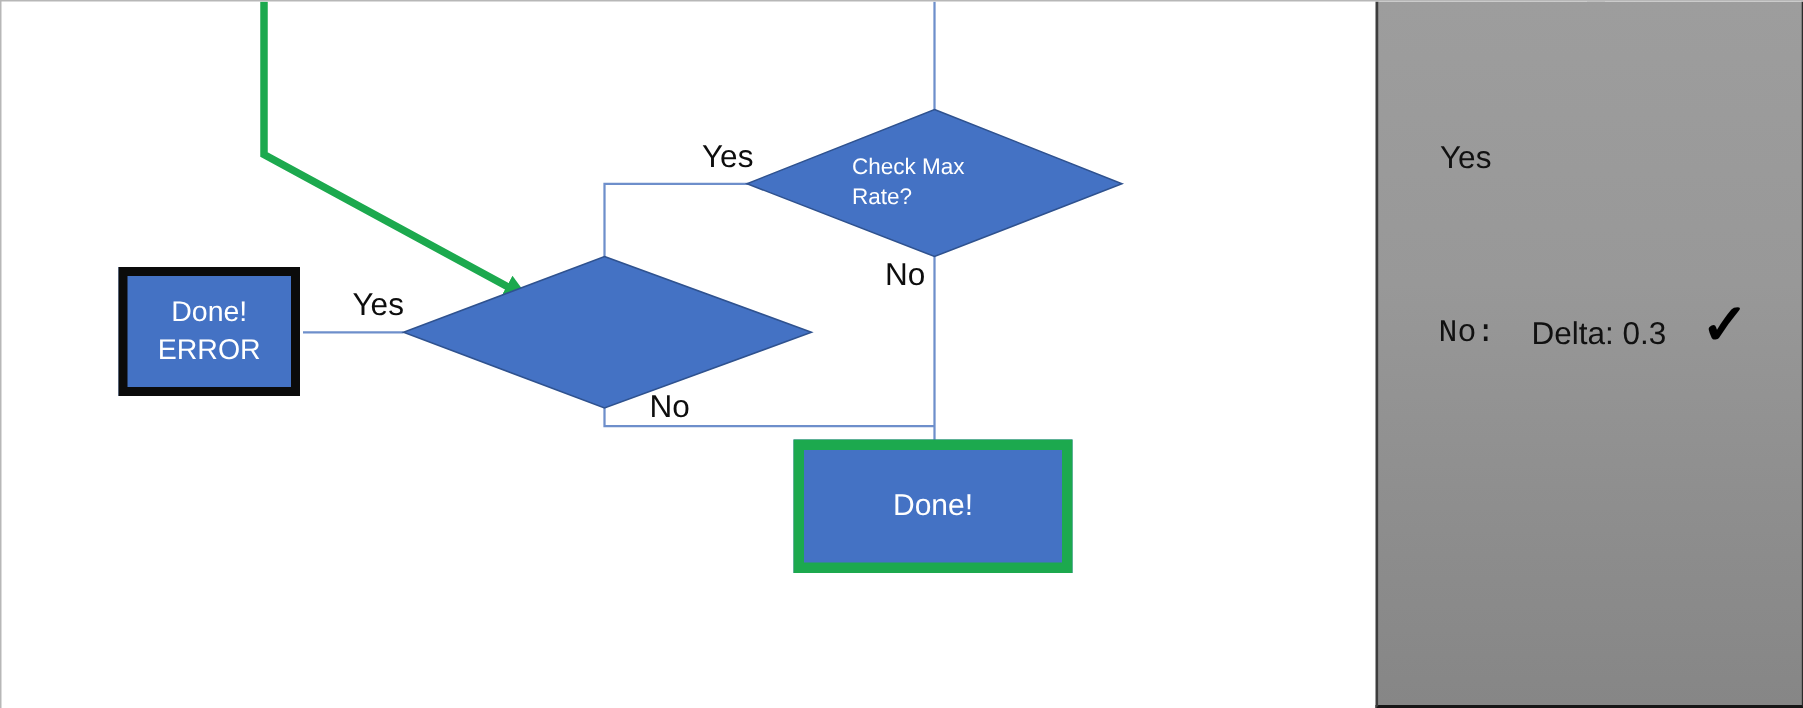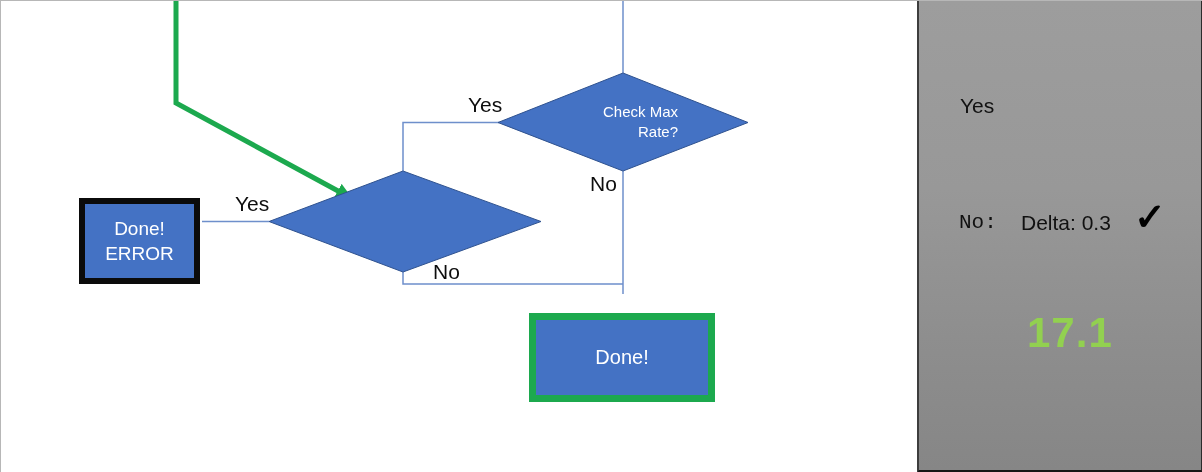--- a/index.html
+++ b/index.html
@@ -31,35 +31,34 @@
     line-height: 24px;
     white-space: nowrap;
   }
 
   
   .diamond-caption {
     position: absolute;
     color: #ffffff;
     font-size: 15px;
     line-height: 20px;
-    text-align: right;
+    text-align: left;
     transform: translate(-50%, -50%);
   }
 
   
   .term-box {
     position: absolute;
     background: #4472C4;
     color: #ffffff;
     display: flex;
     flex-direction: column;
     align-items: center;
     justify-content: center;
     text-align: right;
-    margin-top: 20px;
   }
   .box-done-error {
     left: 78px; top: 177px;
     width: 121px; height: 86px;
     border: 6px solid #0b0b0b;
     font-size: 19px;
     line-height: 25px;
   }
   .box-done {
     left: 528px; top: 292px;
@@ -145,16 +144,15 @@
   </div>
   <div class="term-box box-done">
     <div>Done!</div>
   </div>
 
   <div class="side-panel">
     <div class="panel-text" style="left:41px; top:93px;">Yes</div>
     <div class="panel-text" style="left:40px; top:210px;font-family:Liberation Mono, monospace;">No:</div>
     <div class="panel-text" style="left:102px; top:210px;">Delta: 0.3</div>
     <div class="panel-check" style="left:215px; top:197px;">✓</div>
-    <div class="panel-result" style="left:108px; top:308px;">17.1</div>
   </div>
 
 </div>
 
 </body></html>

